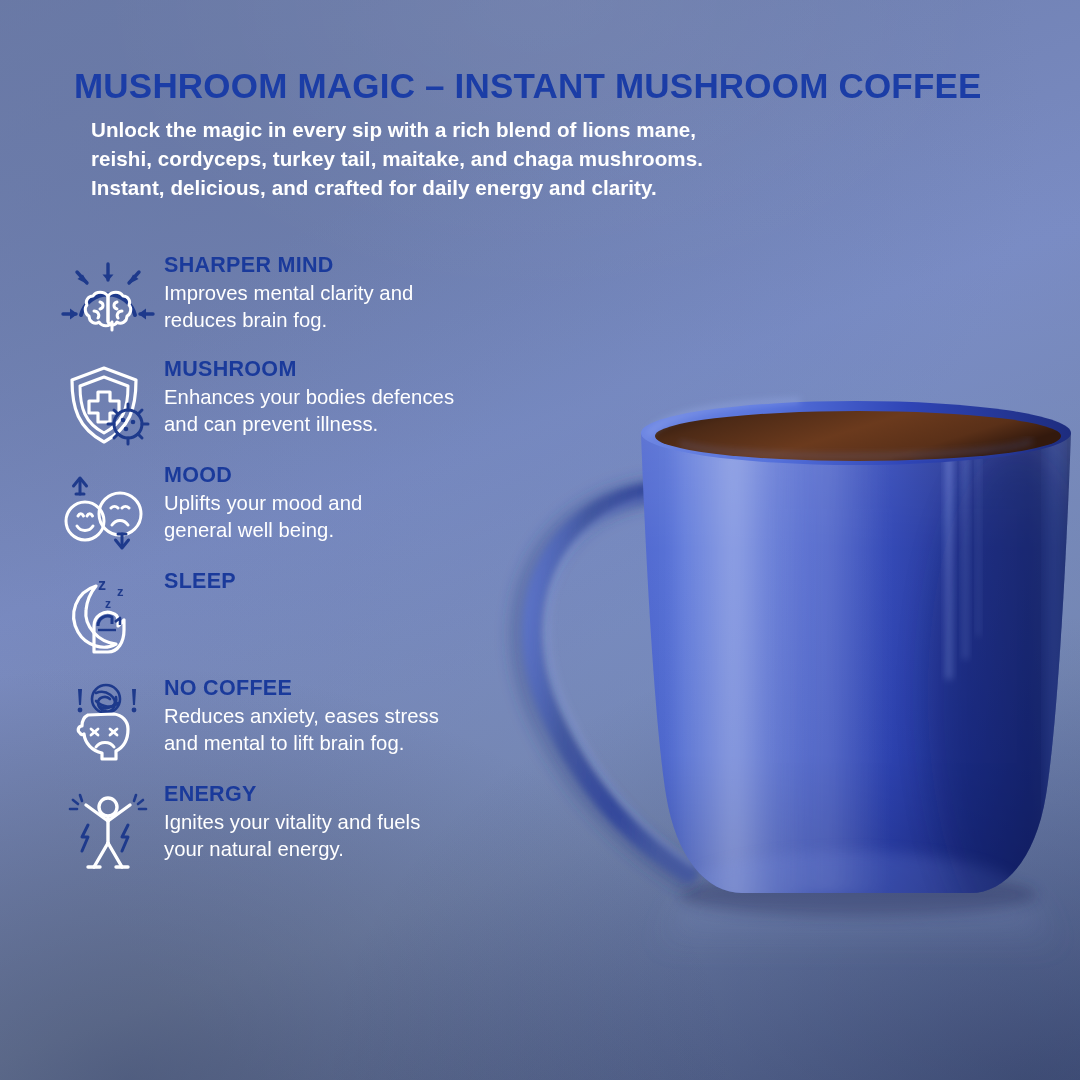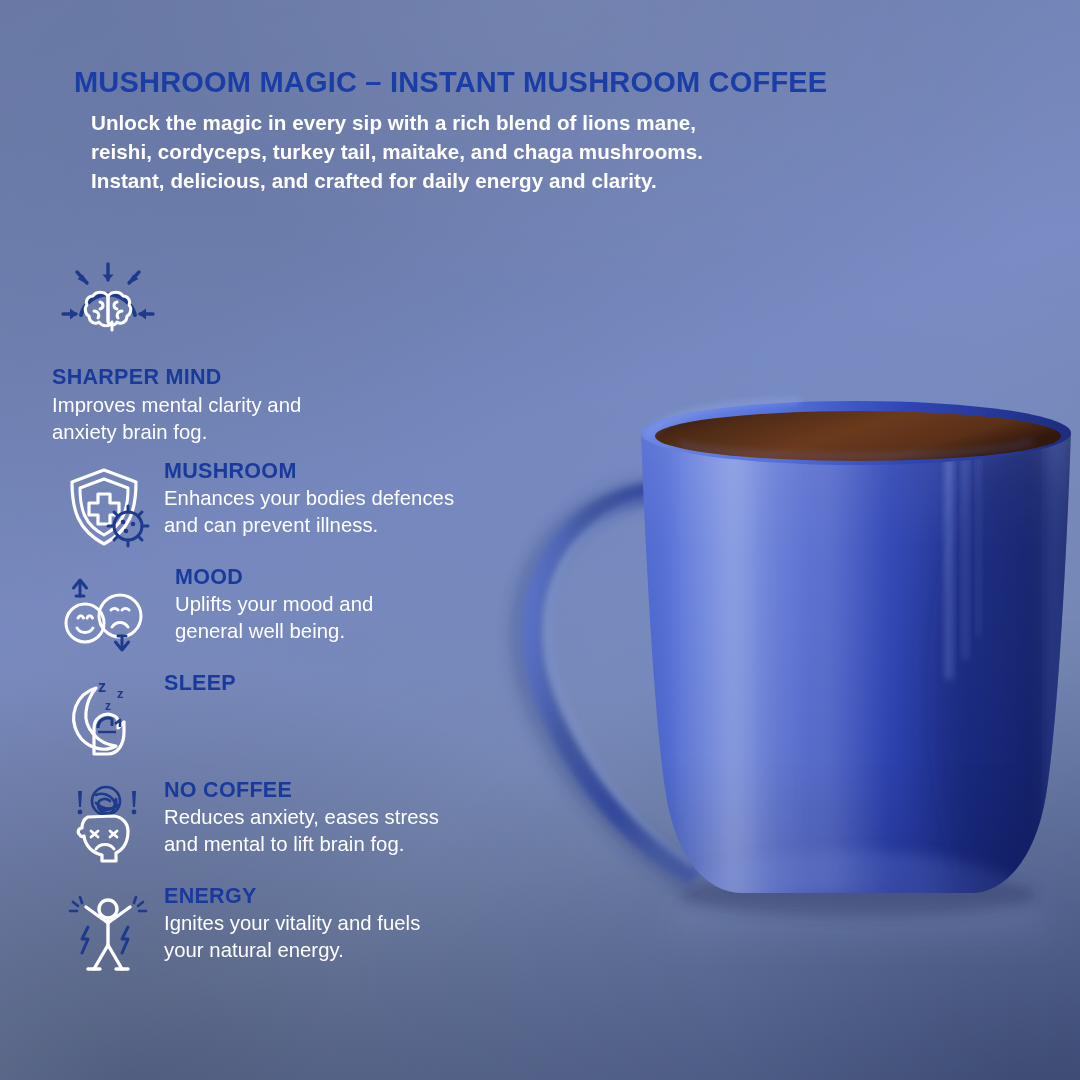--- a/index.html
+++ b/index.html
@@ -41,21 +41,21 @@
 
   
   #content{ position:relative; z-index:3; }
 
   #header{
     position:absolute;
     left:74px; top:66px;
     width:950px;
   }
   #title{
-    font-size:29px;
+    font-size:35px;
     font-weight:bold;
     letter-spacing:.2px;
     color:#1b3da6;
     white-space:nowrap;
   }
   #subtitle{
     margin-top:9px;
     font-size:20.6px;
     line-height:1.42;
     color:#ffffff;
@@ -94,23 +94,23 @@
   }
   .bd{
     font-size:20.3px;
     line-height:1.32;
     color:#ffffff;
     letter-spacing:.05px;
     white-space:pre-line;
   }
 
   
-  .b-sharper{ margin-bottom:12px;flex-direction:column; }
+  .b-sharper{ margin-bottom:12px; }
   .b-immunity{ margin-bottom:12px; }
-  .b-mood    { margin-bottom:14px;gap:11px; }
+  .b-mood    { margin-bottom:14px; }
   .b-sleep   { margin-bottom:15px; }
   .b-jitters { margin-bottom:14px; }
 
   .b-mood .ico    { padding-top:10px; }
   .b-sleep .ico   { padding-top:4px; }
   .b-jitters .ico { padding-top:4px; }
   .b-energy .ico  { padding-top:6px; }
 
   svg{ display:block; overflow:visible; }
 </style>
@@ -318,21 +318,21 @@
               <path d="M40,44 C44,45 44,50 40,51"></path>
               <path d="M57,44 C53,45 53,50 57,51"></path>
               <path d="M34,53 C38,53 40,57 38,60"></path>
               <path d="M62,53 C58,53 56,57 58,60"></path>
             </g>
           </svg>
         </div>
         <div class="txt">
           <div class="bt">SHARPER MIND</div>
           <div class="bd">Improves mental clarity and
-anxiety brain fog.</div>
+reduces brain fog.</div>
         </div>
       </div>
 
       <div class="benefit b-immunity">
         <div class="ico">
           <svg width="96" height="88" viewBox="0 0 96 88">
 
             <path d="M44,6 L12,18 C12,46 18,66 44,80 C70,66 76,46 76,18 Z" fill="none" stroke="#ffffff" stroke-width="3.2" stroke-linejoin="round"></path>
 
             <path d="M44,15 L20,24 C20,46 25,61 44,71 C63,61 68,46 68,24 Z" fill="none" stroke="#ffffff" stroke-width="3" stroke-linejoin="round"></path>

